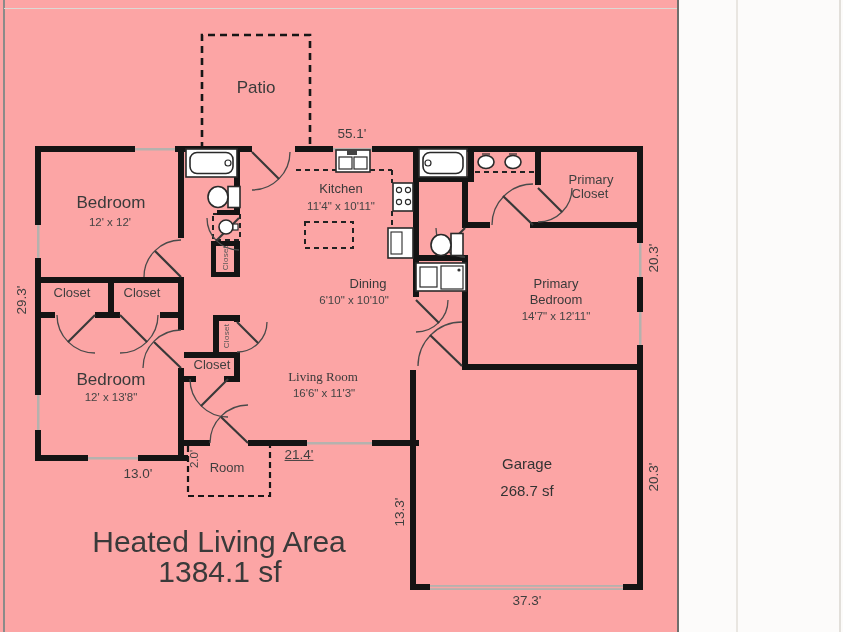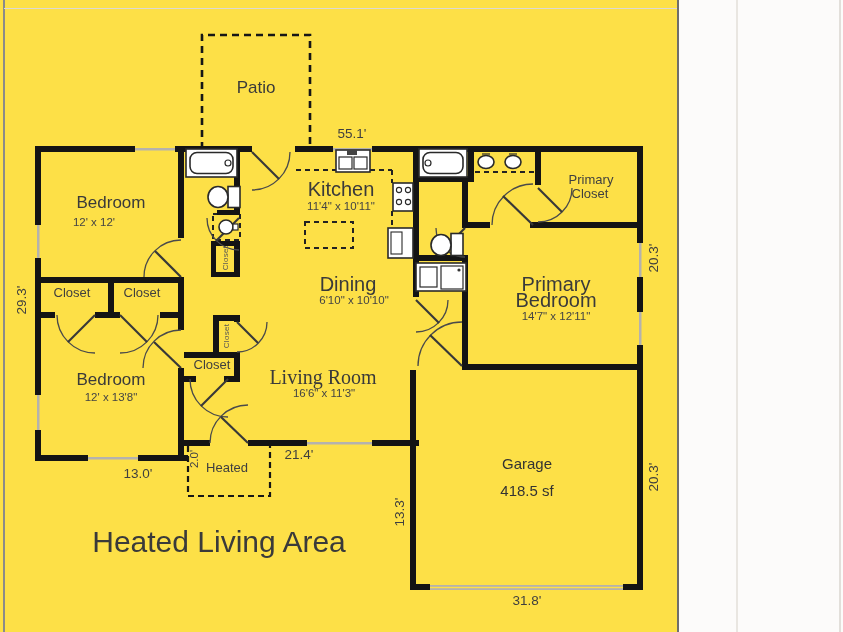--- a/index.html
+++ b/index.html
@@ -1,20 +1,20 @@
 <!DOCTYPE html>
 <html><head>
 <meta charset="utf-8">
 <style>
   html,body{margin:0;padding:0;width:843px;height:632px;overflow:hidden;background:#fff;}
-  #stage{position:relative;width:843px;height:632px;background:#fde047;font-family:"Liberation Sans",sans-serif;}
+  #stage{position:relative;width:843px;height:632px;background:#fca5a5;font-family:"Liberation Sans",sans-serif;}
   #plan-svg{position:absolute;left:0;top:0;}
   .lbl{position:absolute;transform:translate(-50%,-50%);white-space:nowrap;color:#3a3a3a;line-height:1.05;text-align:center;}
   .rot{transform:translate(-50%,-50%) rotate(-90deg);}
-  .room{font-size:20px;}
+  .room{font-size:13px;}
   .room-big{font-size:17px;}
   .dims{font-size:11.5px;color:#444;}
   .dim-label{font-size:13.5px;color:#3f3f3f;}
   .closet{font-size:13px;color:#3f3f3f;}
   .tiny{font-size:8px;color:#555;letter-spacing:.3px;}
   .garage-name{font-size:15px;color:#333;}
   .summary{font-size:30px;color:#3a3a3a;}
   .edge{position:absolute;top:0;height:632px;}
 </style>
 </head>
@@ -220,56 +220,57 @@
         <rect x="441" y="266" width="22" height="23" stroke-width="1.2"></rect>
         <circle cx="459" cy="270" r="1.6" fill="#333" stroke="none"></circle>
       </g>
     </g>
   </svg>
 
   <div class="lbl room-big" style="left:256px;top:88px;">Patio</div>
   <div class="lbl dim-label" style="left:352px;top:134px;text-align:center;">55.1'</div>
 
   <div class="lbl room-big" style="left:111px;top:203px;">Bedroom</div>
-  <div class="lbl dims" style="left:94px;top:222px;">12' x 12'</div>
+  <div class="lbl dims" style="left:110px;top:222px;">12' x 12'</div>
 
   <div class="lbl room" style="left:341px;top:189px;">Kitchen</div>
   <div class="lbl dims" style="left:341px;top:206px;">11'4" x 10'11"</div>
 
   <div class="lbl closet" style="left:591px;top:180px;">Primary</div>
   <div class="lbl closet" style="left:590px;top:194px;">Closet</div>
 
-  <div class="lbl room" style="left:348px;top:284px;">Dining</div>
+  <div class="lbl room" style="left:368px;top:284px;">Dining</div>
   <div class="lbl dims" style="left:354px;top:300px;">6'10" x 10'10"</div>
 
   <div class="lbl room" style="left:556px;top:284px;">Primary</div>
   <div class="lbl room" style="left:556px;top:300px;">Bedroom</div>
   <div class="lbl dims" style="left:556px;top:316px;">14'7" x 12'11"</div>
 
   <div class="lbl closet" style="left:72px;top:293px;">Closet</div>
   <div class="lbl closet" style="left:142px;top:293px;">Closet</div>
   <div class="lbl tiny rot" style="left:226px;top:258px;">Closet</div>
   <div class="lbl tiny rot" style="left:227px;top:336px;">Closet</div>
   <div class="lbl closet" style="left:212px;top:365px;">Closet</div>
 
   <div class="lbl room-big" style="left:111px;top:380px;">Bedroom</div>
   <div class="lbl dims" style="left:111px;top:397px;">12' x 13'8"</div>
 
   <div class="lbl room" style="left:323px;top:377px;font-family:Liberation Serif, serif;">Living Room</div>
   <div class="lbl dims" style="left:324px;top:393px;">16'6" x 11'3"</div>
 
   <div class="lbl garage-name" style="left:527px;top:464px;">Garage</div>
-  <div class="lbl garage-name" style="left:527px;top:491px;">418.5 sf</div>
-
-  <div class="lbl closet" style="left:227px;top:468px;">Heated</div>
+  <div class="lbl garage-name" style="left:527px;top:491px;">268.7 sf</div>
+
+  <div class="lbl closet" style="left:227px;top:468px;">Room</div>
 
   <div class="lbl dim-label rot" style="left:22px;top:300px;">29.3'</div>
   <div class="lbl dim-label rot" style="left:654px;top:258px;">20.3'</div>
   <div class="lbl dim-label rot" style="left:654px;top:477px;">20.3'</div>
   <div class="lbl dim-label" style="left:110px;top:474px;margin-left:28px;">13.0'</div>
   <div class="lbl dims rot" style="left:194px;top:459px;">2.0'</div>
-  <div class="lbl dim-label" style="left:299px;top:455px;">21.4'</div>
+  <div class="lbl dim-label" style="left:299px;top:455px;text-decoration:underline;">21.4'</div>
   <div class="lbl dim-label rot" style="left:400px;top:512px;">13.3'</div>
-  <div class="lbl dim-label" style="left:527px;top:601px;">31.8'</div>
+  <div class="lbl dim-label" style="left:527px;top:601px;">37.3'</div>
 
   <div class="lbl summary" style="left:219px;top:542px;">Heated Living Area</div>
+  <div class="lbl summary" style="left:220px;top:572px;">1384.1 sf</div>
 
 </div>
 
 </body></html>

